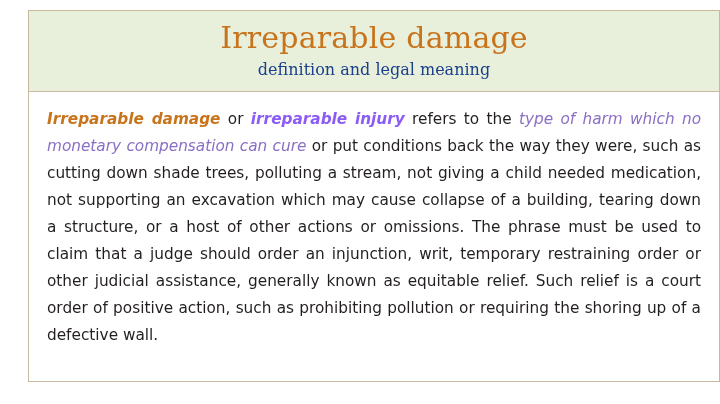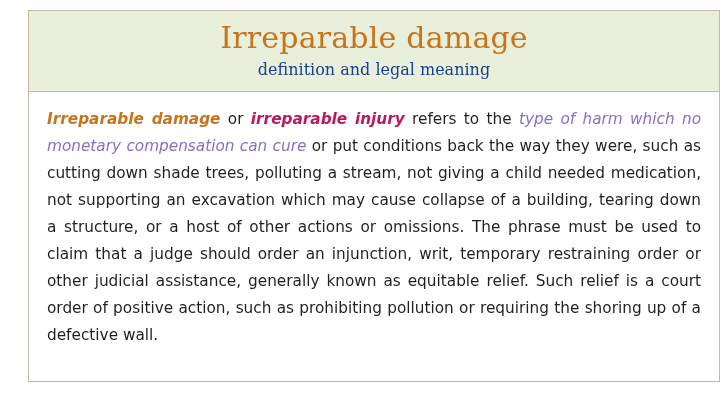--- a/index.html
+++ b/index.html
@@ -53,21 +53,21 @@
     text-align: justify;
     text-justify: inter-word;
     font-family: "DejaVu Sans", sans-serif;
   }
   .term {
     color: #c8741c;
     font-style: italic;
     font-weight: bold;
   }
   .term2 {
-    color: #be185d;
+    color: #8b5cf6;
     font-style: italic;
     font-weight: bold;
   }
   .highlight {
     color: #8a6fc4;
     font-style: italic;
   }
   .body-text > span {
     
   }

